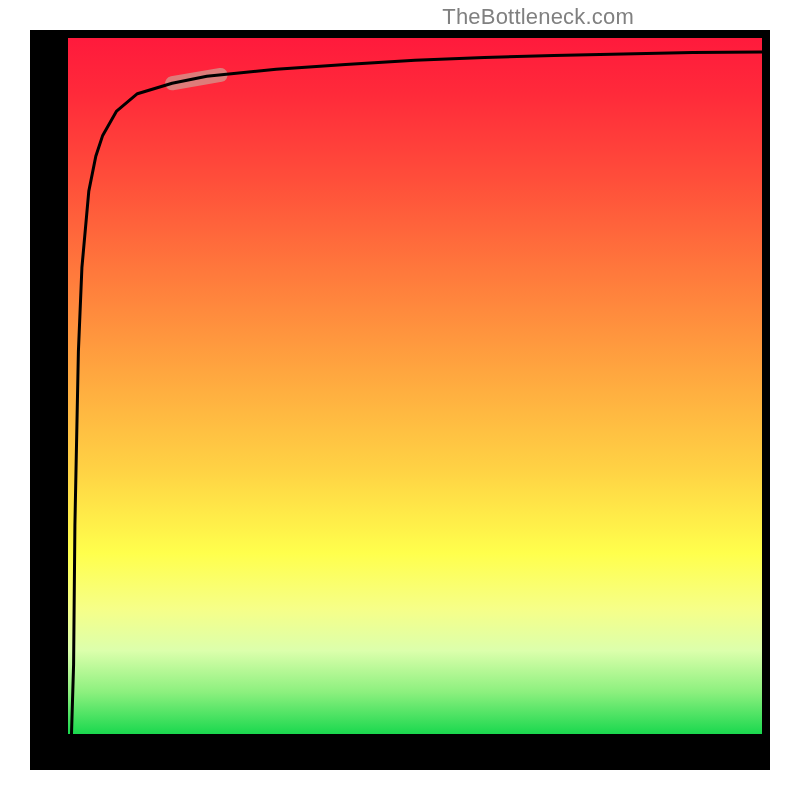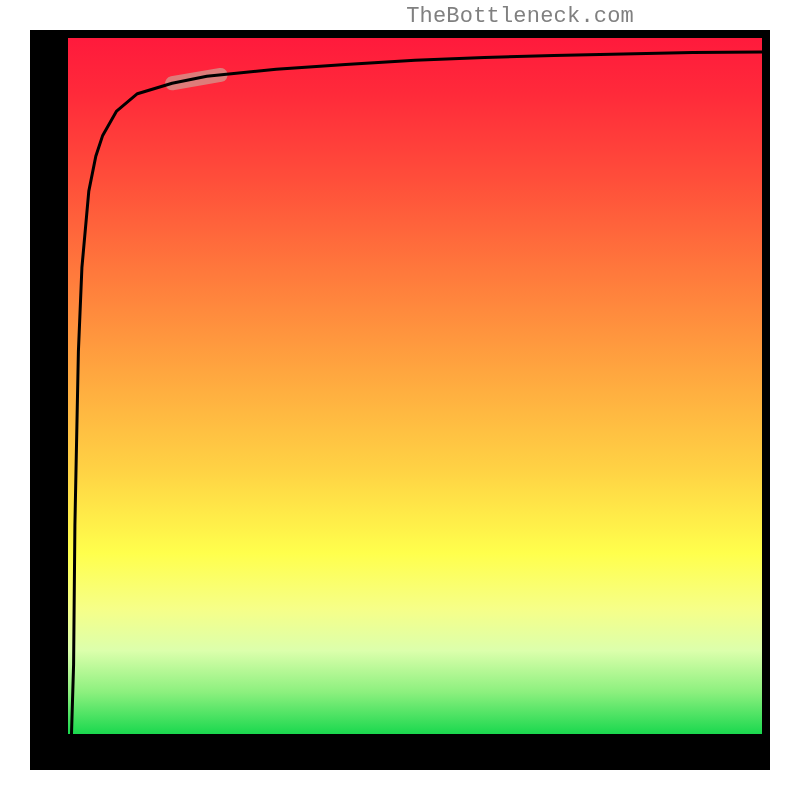--- a/index.html
+++ b/index.html
@@ -8,21 +8,20 @@
     width: 800px;
     height: 800px;
     background: #ffffff;
     font-family: Arial, Helvetica, sans-serif;
     overflow: hidden;
   }
   .stage {
     position: relative;
     width: 644px;
     height: 800px;
-    font-family: Liberation Mono, monospace;
   }
   .watermark {
     position: absolute;
     top: 4px;
     right: 10px;
     color: #808080;
     font-size: 22px;
     font-weight: 400;
     letter-spacing: 0.2px;
     z-index: 10;

